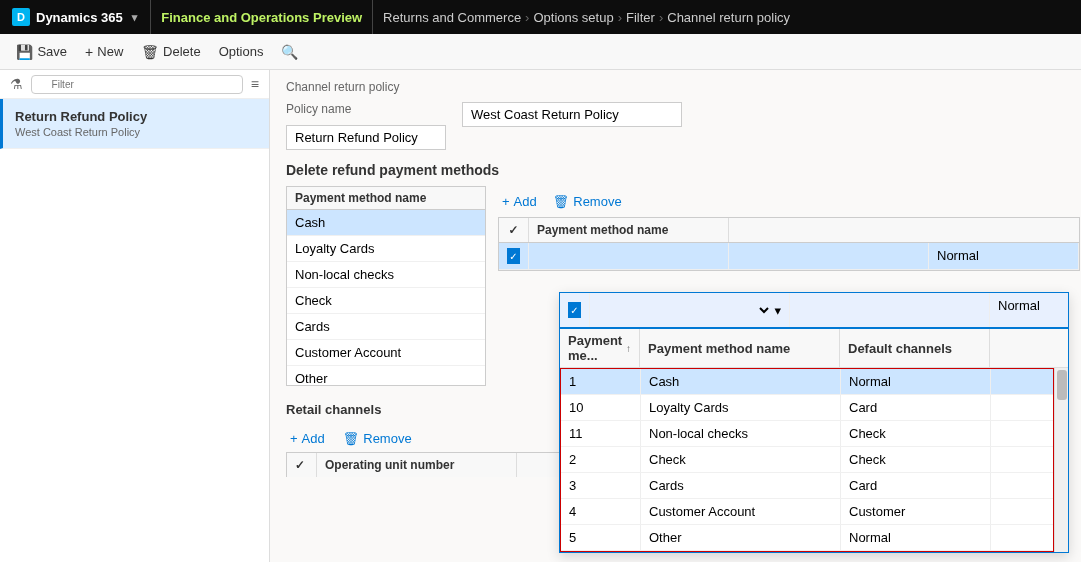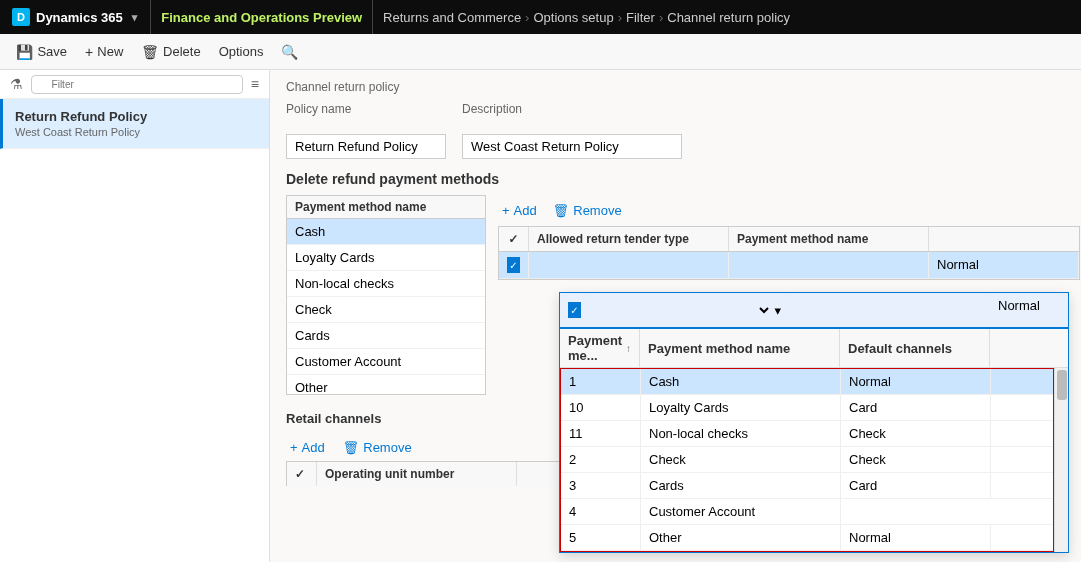--- a/index.html
+++ b/index.html
@@ -152,21 +152,21 @@
       font-size: 12px;
       color: #666;
       margin-bottom: 8px;
       font-weight: 400;
     }
     .form-row {
       display: flex;
       gap: 16px;
       margin-bottom: 12px;
     }
-    .form-field { display: flex; flex-direction: column; gap: 18px; }
+    .form-field { display: flex; flex-direction: column; gap: 9px; }
     .form-label { font-size: 12px; color: #666; }
     .form-input {
       border: 1px solid #ccc;
       padding: 4px 8px;
       font-size: 13px;
       width: 160px;
       outline: none;
     }
     .form-input.wide { width: 220px; }
 
@@ -426,21 +426,20 @@
   <div class="content-panel">
 
     <div class="section-header">Channel return policy</div>
 
     <div class="form-row">
       <div class="form-field">
         <label class="form-label">Policy name</label>
         <input class="form-input" type="text" value="Return Refund Policy" style="">
       </div>
       <div class="form-field">
-        <label class="form-label">Description</label>
         <input class="form-input wide" type="text" value="West Coast Return Policy" style="">
       </div>
     </div>
 
     <div>
       <div class="allowed-refund-title">Delete refund payment methods</div>
 
       <div class="main-grid-area">
 
         <div>
@@ -465,21 +464,20 @@
             </button>
             <button class="add-remove-btn">
               <span>🗑</span>
               <span>Remove</span>
             </button>
           </div>
 
           <div class="grid-container">
             <div class="grid-header-row">
               <div class="grid-header-cell check-cell">✓</div>
-              <div class="grid-header-cell">Allowed return tender type</div>
               <div class="grid-header-cell">Payment method name</div>
             </div>
             <div class="grid-row active-row">
               <div class="grid-cell check-cell">
                 <div class="blue-check">✓</div>
               </div>
               <div class="grid-cell"></div>
               <div class="grid-cell"></div>
               <div class="grid-cell">Normal</div>
             </div>
@@ -558,20 +556,21 @@
             <div class="dropdown-list-cell">Check</div>
           </div>
           <div class="dropdown-list-row">
             <div class="dropdown-list-cell">3</div>
             <div class="dropdown-list-cell">Cards</div>
             <div class="dropdown-list-cell">Card</div>
           </div>
           <div class="dropdown-list-row">
             <div class="dropdown-list-cell">4</div>
             <div class="dropdown-list-cell">Customer Account</div>
+            <div class="dropdown-list-cell">Customer</div>
           </div>
           <div class="dropdown-list-row">
             <div class="dropdown-list-cell">5</div>
             <div class="dropdown-list-cell">Other</div>
             <div class="dropdown-list-cell">Normal</div>
           </div>
         </div>
         <div style="width:14px;background:#f0f0f0;border-left:1px solid #ddd;display:flex;flex-direction:column;align-items:center;">
           <div style="width:10px;height:30px;background:#bbb;border-radius:3px;margin-top:2px;"></div>
         </div>

